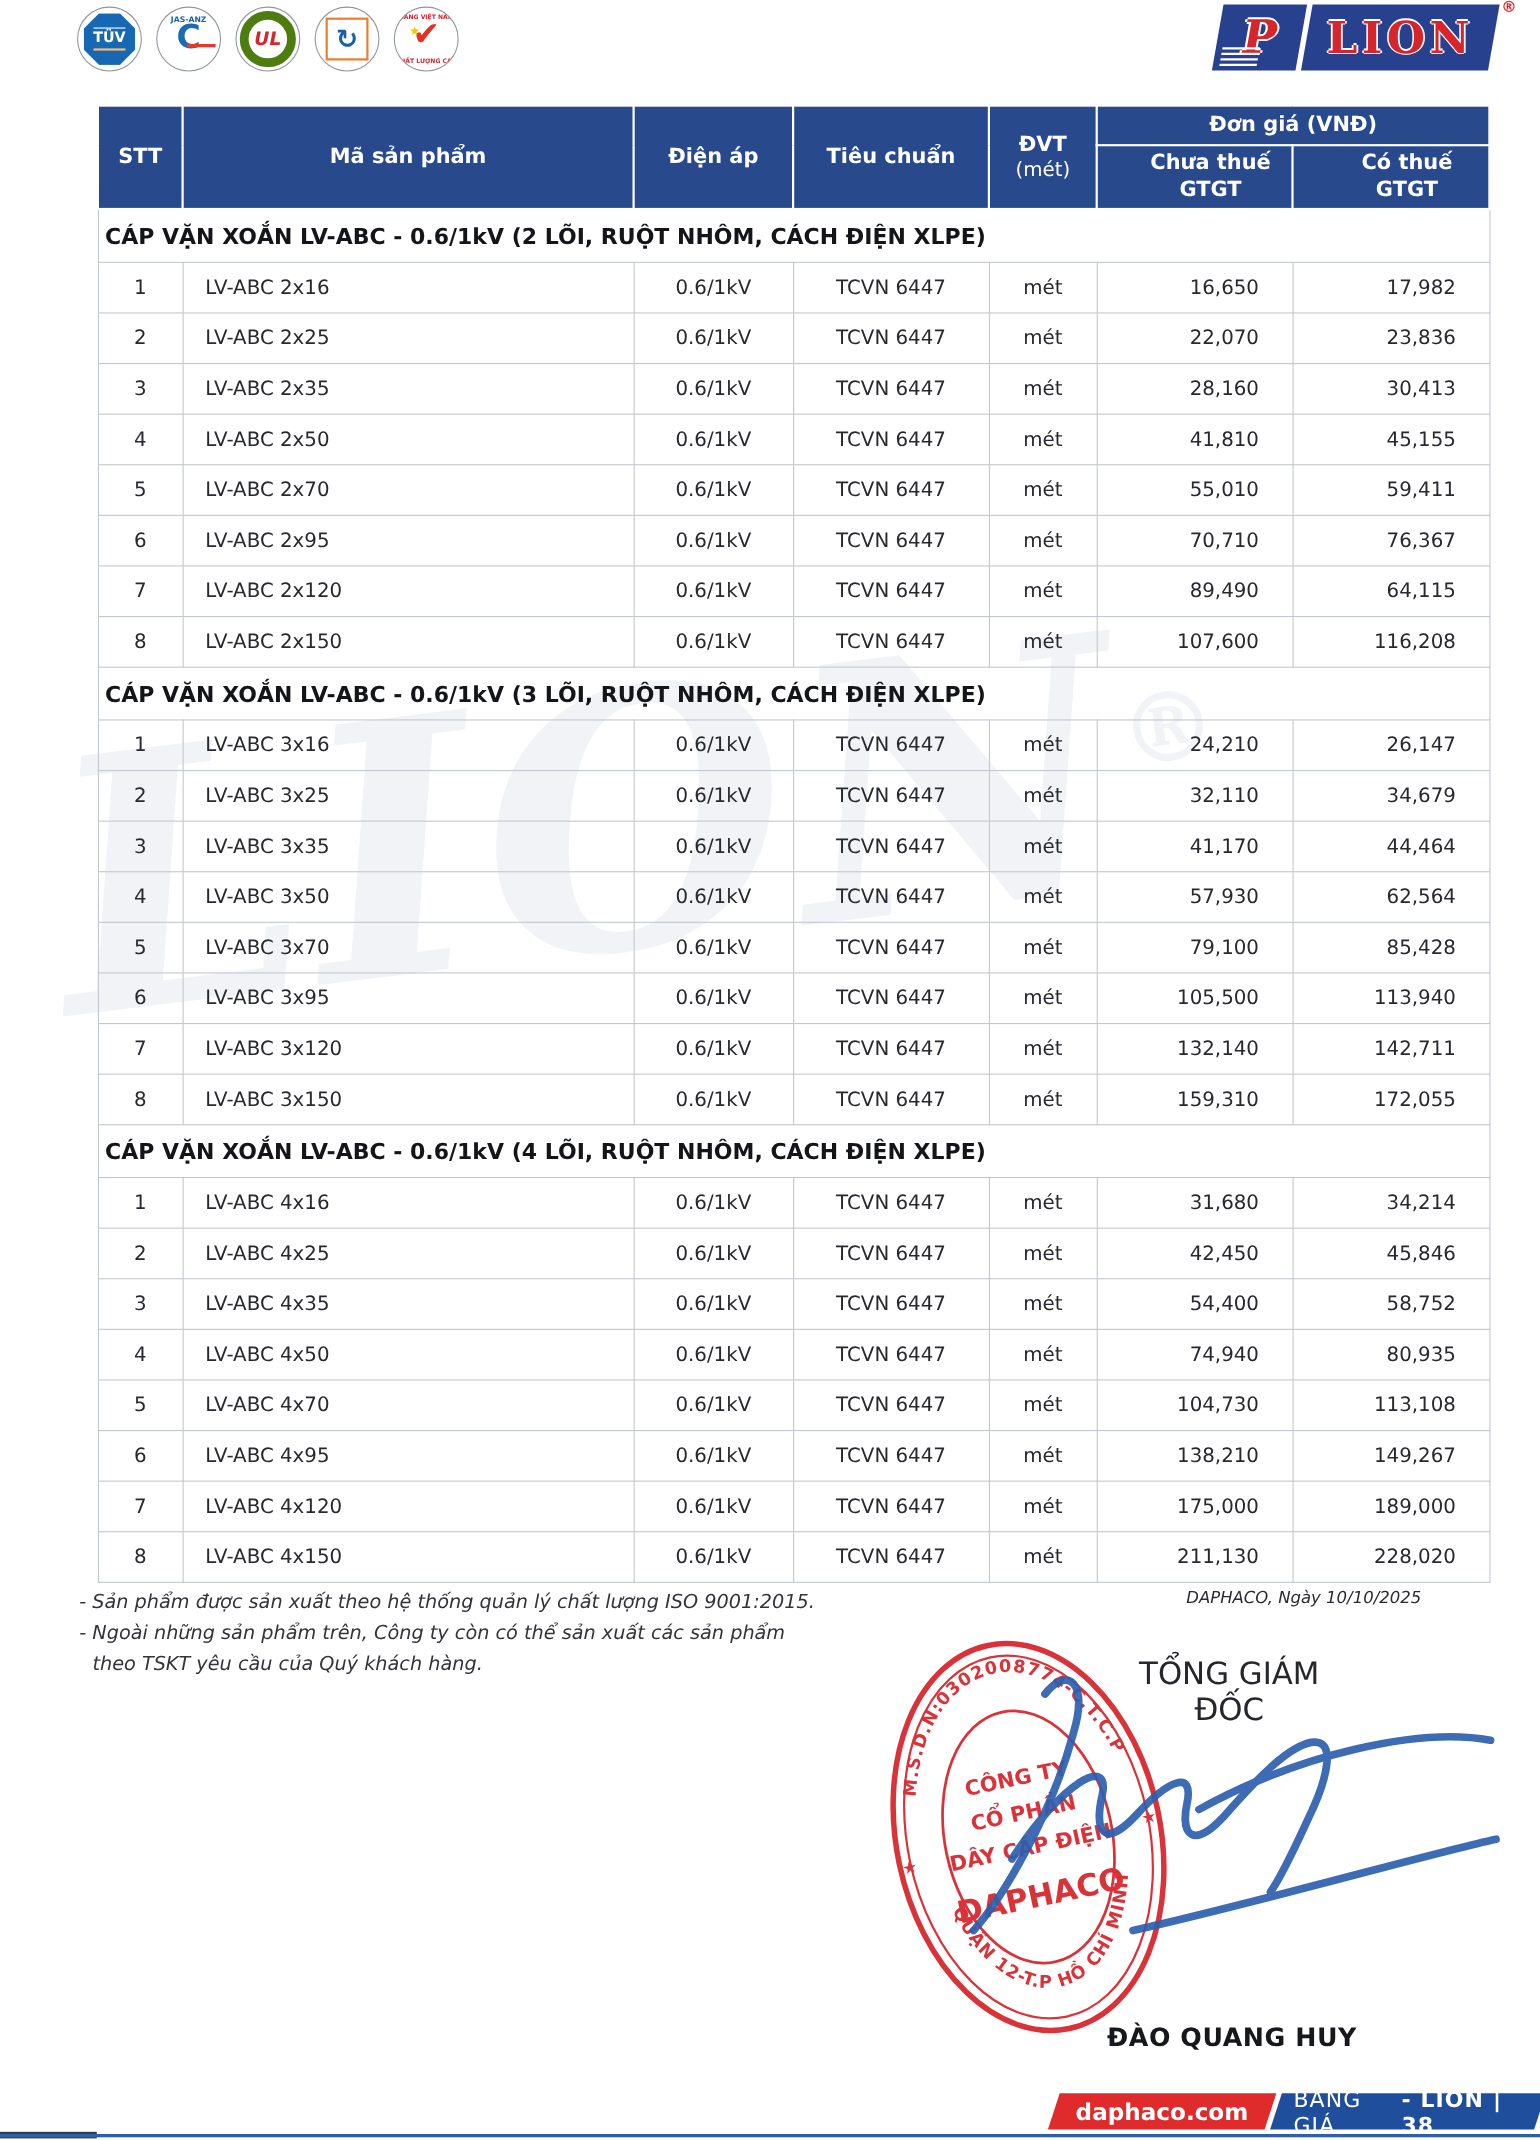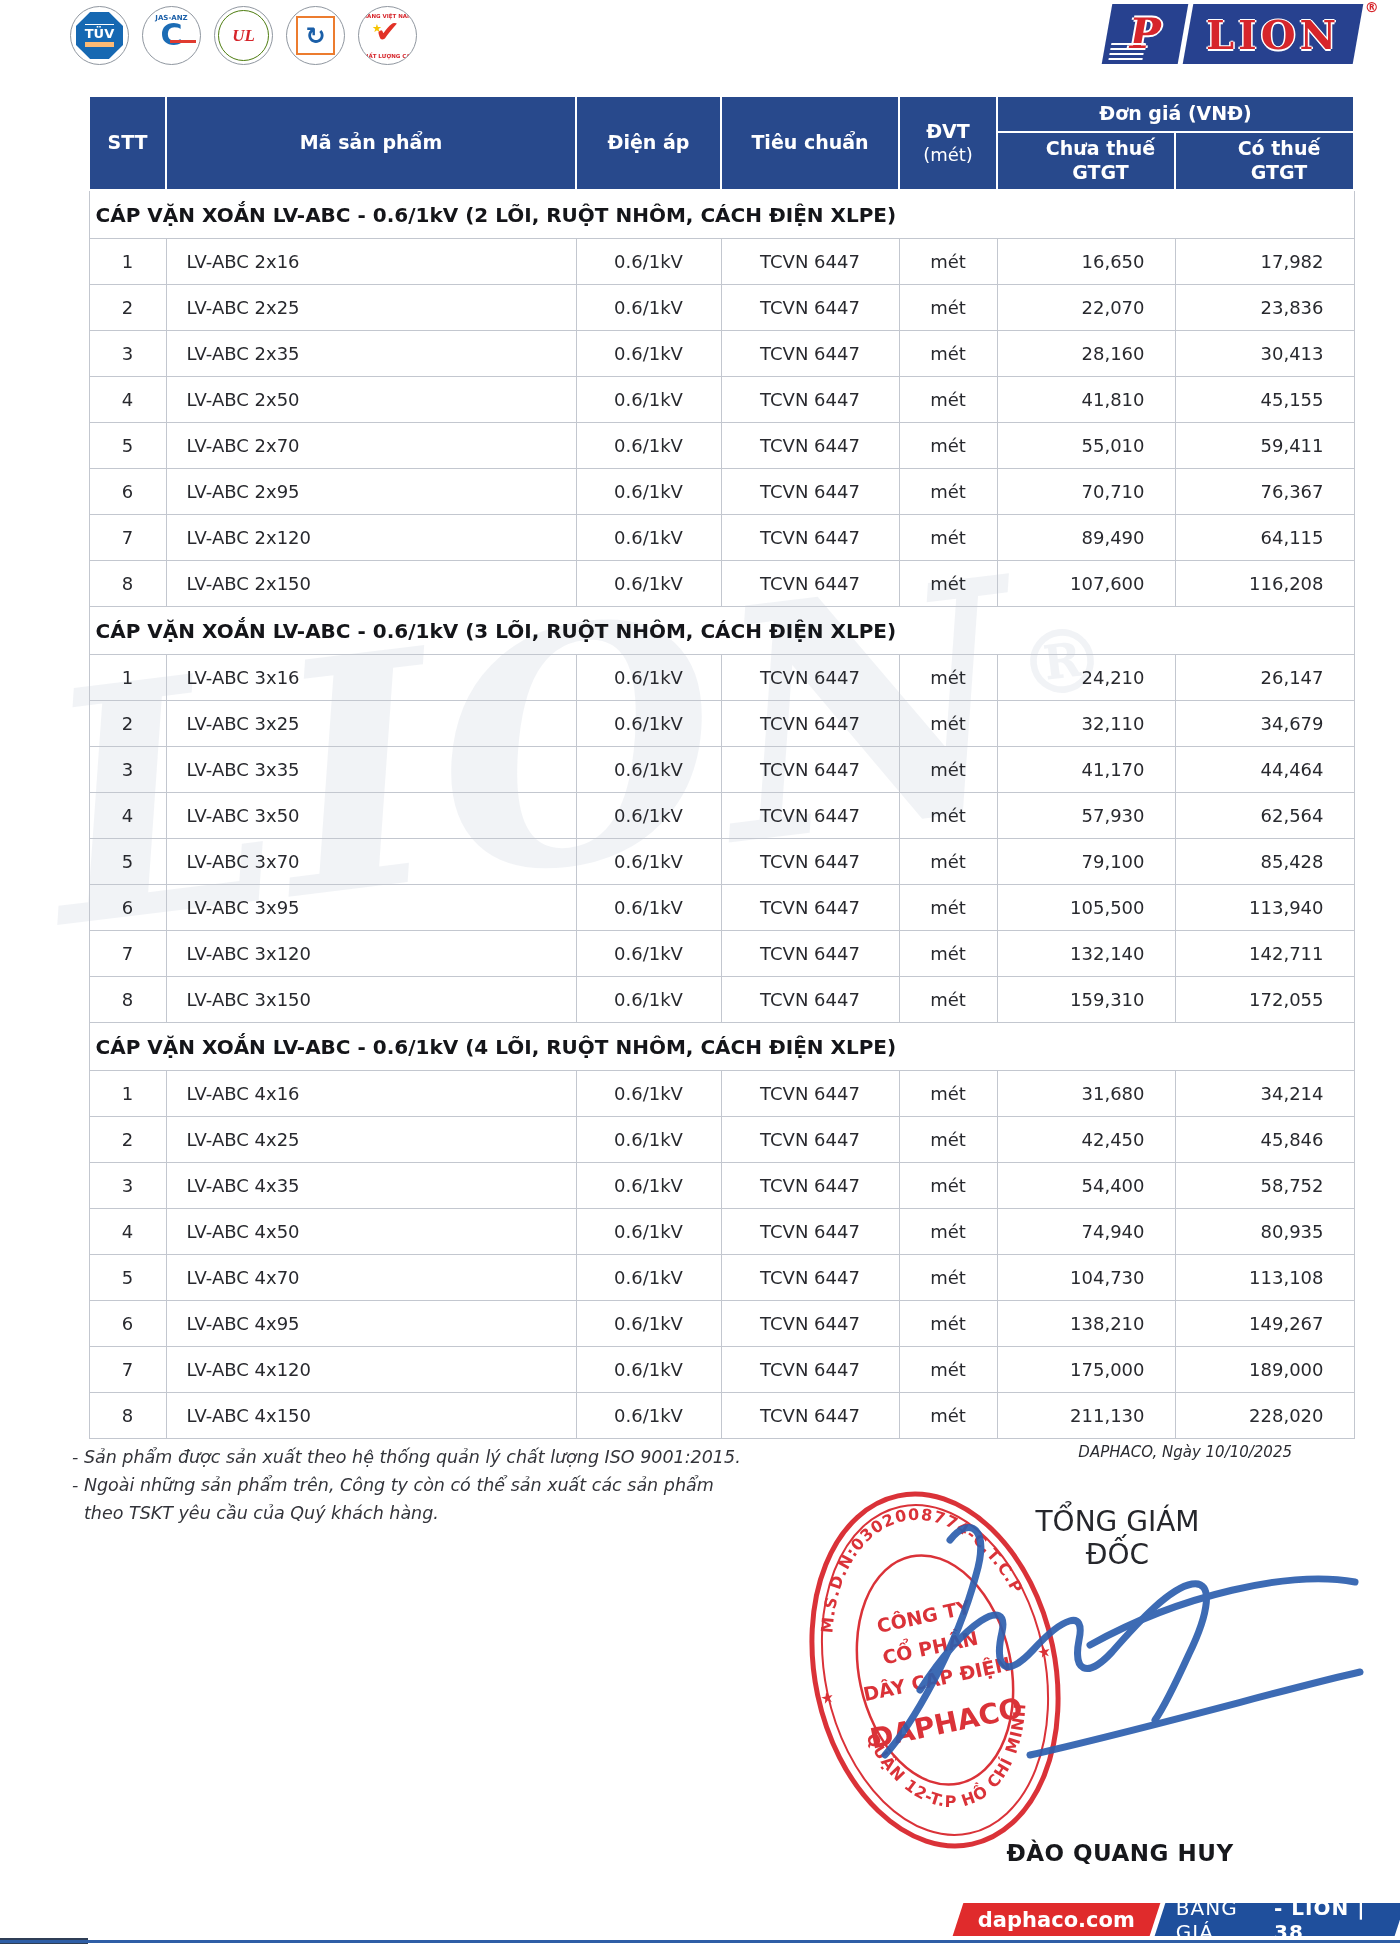--- a/index.html
+++ b/index.html
@@ -5,26 +5,26 @@
   html,body{margin:0;padding:0;background:#fff;}
   .page{position:relative;width:1400px;height:1945px;background:#fff;overflow:hidden;
         font-family:"DejaVu Sans",sans-serif;}
   
   .certs{position:absolute;left:70px;top:6px;display:flex;gap:13px;z-index:3;}
   .cert{width:57px;height:57px;border-radius:50%;border:1.5px solid #9097a0;background:#fff;
         position:relative;overflow:hidden;flex:none;}
   .cert-tuv-oct{position:absolute;inset:5px;background:#1668b2;
         clip-path:polygon(30% 0,70% 0,100% 30%,100% 70%,70% 100%,30% 100%,0 70%,0 30%);
         display:flex;align-items:center;justify-content:center;}
-  .cert-tuv-text{color:#fff;font-size:13px;font-weight:bold;border-top:1px solid #fff;border-bottom:5px solid #fdba74;line-height:1.35;}
+  .cert-tuv-text{color:#fff;font-size:13px;font-weight:bold;border-top:1px solid #fff;border-bottom:2px solid #fdba74;line-height:1.35;}
   .cert-jas-top{position:absolute;top:7px;width:100%;text-align:center;font-size:7px;font-weight:bold;color:#1b5fa8;}
   .cert-jas-c{position:absolute;top:10px;left:0;right:0;text-align:center;font-size:30px;font-weight:bold;color:#1b6cb5;}
   .cert-jas-line{position:absolute;top:33px;left:27px;width:26px;height:3px;background:#e03b30;}
-  .cert-ul-ring{position:absolute;inset:3px;border-radius:50%;border:1px solid #4d7c0f;
-        display:flex;align-items:center;justify-content:center;font-weight:bold;font-style:italic;font-size:17px;color:#d6252b;font-family:Liberation Serif, serif;}
+  .cert-ul-ring{position:absolute;inset:3px;border-radius:50%;border:8px solid #4d7c0f;
+        display:flex;align-items:center;justify-content:center;font-weight:bold;font-style:italic;font-size:17px;color:#d6252b;}
   .cert-q-sq{position:absolute;inset:9px;border:2px solid #ec7c2f;display:flex;align-items:center;justify-content:center;
         font-size:24px;color:#1b5fa8;font-weight:bold;}
   .cert-hv-top{position:absolute;top:6px;width:100%;text-align:center;font-size:5.5px;color:#d6252b;font-weight:bold;}
   .cert-hv-check{position:absolute;top:7px;left:0;right:0;text-align:center;font-size:30px;color:#e23227;font-weight:bold;}
   .cert-hv-star{position:absolute;top:15px;left:13px;font-size:11px;color:#f6c400;}
   .cert-hv-bottom{position:absolute;bottom:5px;width:100%;text-align:center;font-size:5.5px;color:#d6252b;font-weight:bold;}
   .bang-label{position:absolute;left:88px;width:1265px;top:26px;text-align:center;
         font-size:27px;font-weight:800;letter-spacing:1px;color:#25262b;z-index:2;}
   .lion-logo{position:absolute;top:4px;right:42px;height:60px;display:flex;z-index:3;}
   .lion-d-tile{width:76px;height:60px;background:#27418f;transform:skewX(-10deg);position:relative;

